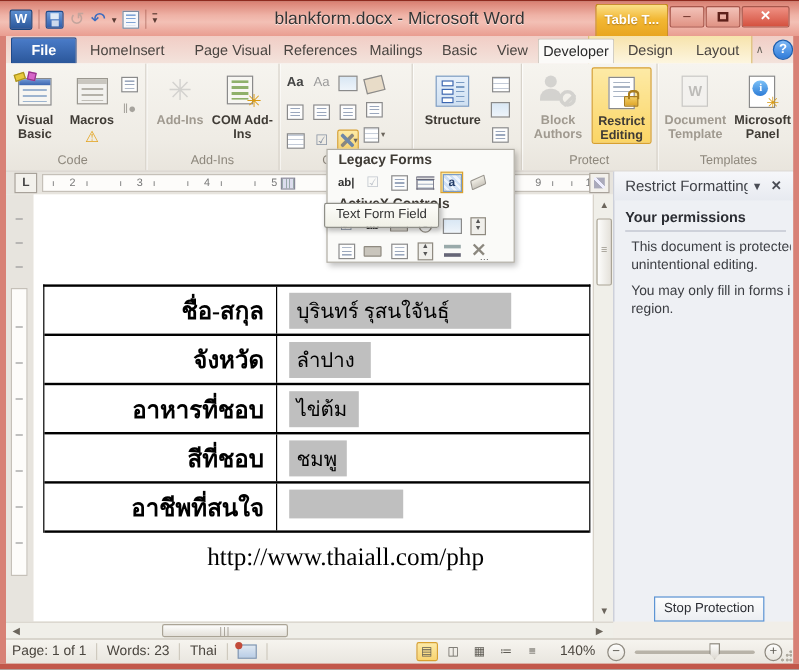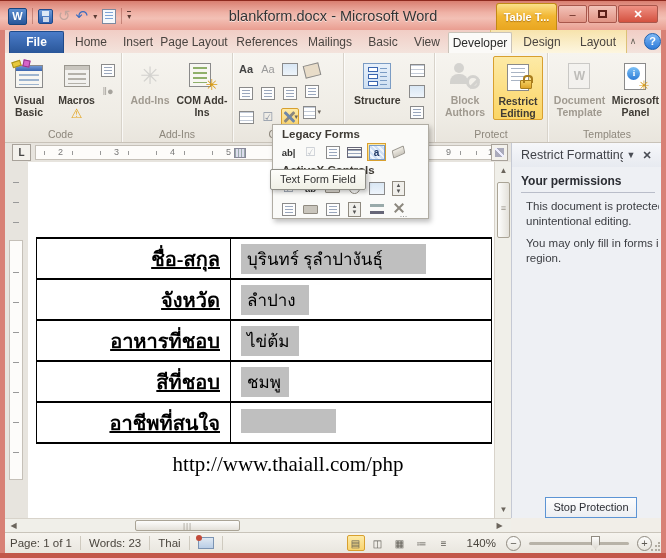--- a/index.html
+++ b/index.html
@@ -141,21 +141,21 @@
   #ruler-toggle { left:486px; top:1px; width:17px; height:17px; background:#f3f1ec; border:1px solid #a8a29a; }
   #ruler-toggle::after { content:""; position:absolute; left:3px; top:3px; right:3px; bottom:3px;
     background:linear-gradient(45deg,#aab 40%, #eef 40% 60%, #aab 60%); }
 
   
   #vruler { left:5px; top:162px; width:23px; height:356px; background:#e7e4de; }
   #vruler .band { position:absolute; left:4px; top:78px; width:14px; height:240px; background:#fdfcfa; border:1px solid #c5c0b8; }
   #vruler .vt { position:absolute; left:8px; width:6px; height:1px; background:#999; }
   #page { left:28px; top:162px; width:466px; height:356px; background:#fff; overflow:hidden; }
   #formtable { position:absolute; left:8px; top:75px; width:456px; border-top:2px solid #000; border-left:1px solid #000; border-right:1px solid #000; }
-  .frow { display:flex; border-bottom:2px solid #000; height:41px; align-items:center;text-decoration:underline; }
+  .frow { display:flex; border-bottom:2px solid #000; height:41px; align-items:center; }
   .fcell-label { width:194px; border-right:1px solid #000; align-self:stretch; display:flex; align-items:center;
     justify-content:flex-end; padding-right:10px; font-family:"Liberation Serif",serif; font-weight:bold;
     font-size:20px; color:#000; }
   .fcell-value { flex:1; padding-left:10px; }
   .ffield { display:inline-block; background:#bfbfbf; min-height:24px; padding:1px 6px 2px 6px;
     font-family:"Liberation Serif",serif; font-size:17px; color:#000; }
   .ffield.empty { width:95px; }
   #doc-url { position:absolute; left:60px; top:290px; width:400px; text-align:center;
     font-family:"Liberation Serif",serif; font-size:21px; color:#000; }
 
@@ -260,22 +260,22 @@
       <div class="winbtn">–</div>
       <div class="winbtn"><span class="maxsq"></span></div>
       <div class="winbtn close">✕</div>
     </div>
   </div>
 
   <div class="abs" id="tabrow">
     <div class="abs" id="ctx-strip"></div>
     <div class="abs" id="file-tab">File</div>
     <div class="tab" style="left:70px;width:42px;">Home</div>
-    <div class="tab" style="left:116px;width:44px;">Insert</div>
-    <div class="tab" style="left:156px;width:76px;">Page Layout</div>
+    <div class="tab" style="left:100px;width:44px;">Insert</div>
+    <div class="tab" style="left:156px;width:76px;">Page Visual</div>
     <div class="tab" style="left:232px;width:70px;">References</div>
     <div class="tab" style="left:302px;width:56px;">Mailings</div>
     <div class="tab" style="left:358px;width:50px;">Basic</div>
     <div class="tab" style="left:408px;width:38px;">View</div>
     <div class="tab active" style="left:448px;width:64px;">Developer</div>
     <div class="tab" style="left:518px;width:48px;">Design</div>
     <div class="tab" style="left:574px;width:48px;">Layout</div>
     <div class="abs" id="ribbon-caret">∧</div>
     <div class="abs" id="help-btn">?</div>
   </div>
@@ -477,21 +477,21 @@
     <span class="vt" style="top:200px;"></span>
       <span class="vt" style="top:230px;"></span>
     <span class="vt" style="top:260px;"></span>
       <span class="vt" style="top:290px;"></span>
   </div>
 
   <div class="abs" id="page">
     <div id="formtable">
       <div class="frow">
         <div class="fcell-label">ชื่อ-สกุล</div>
-        <div class="fcell-value"><span class="ffield" style="min-width:185px;">บุรินทร์ รุลำปางันธุ์</span></div>
+        <div class="fcell-value"><span class="ffield" style="min-width:185px;">บุรินทร์ รุสนใจันธุ์</span></div>
       </div>
       <div class="frow">
         <div class="fcell-label">จังหวัด</div>
         <div class="fcell-value"><span class="ffield" style="min-width:68px;">ลำปาง</span></div>
       </div>
       <div class="frow">
         <div class="fcell-label">อาหารที่ชอบ</div>
         <div class="fcell-value"><span class="ffield" style="min-width:58px;">ไข่ต้ม</span></div>
       </div>
       <div class="frow">

